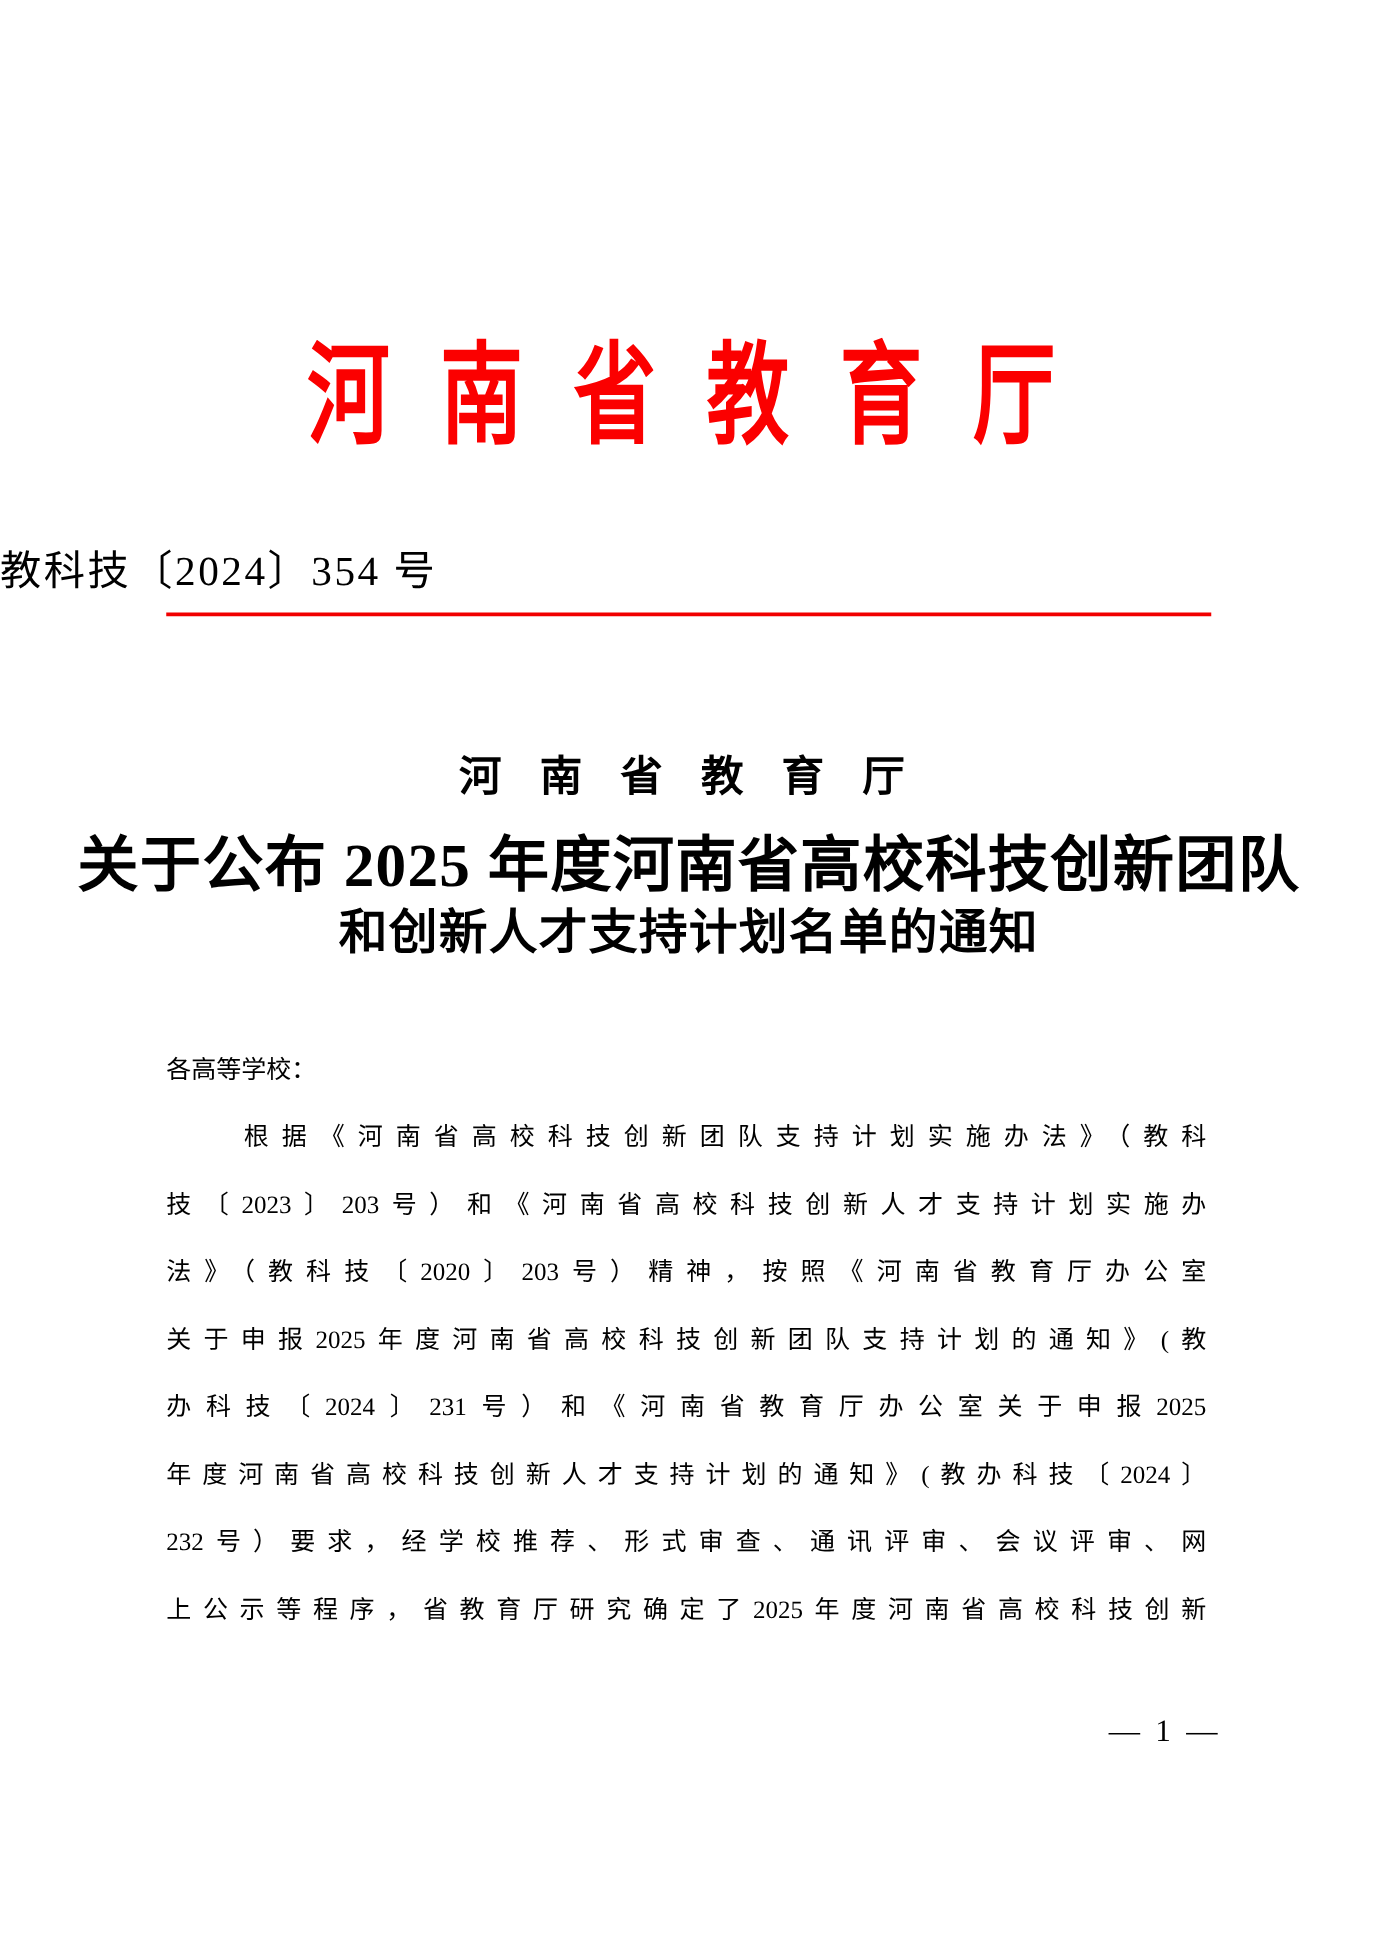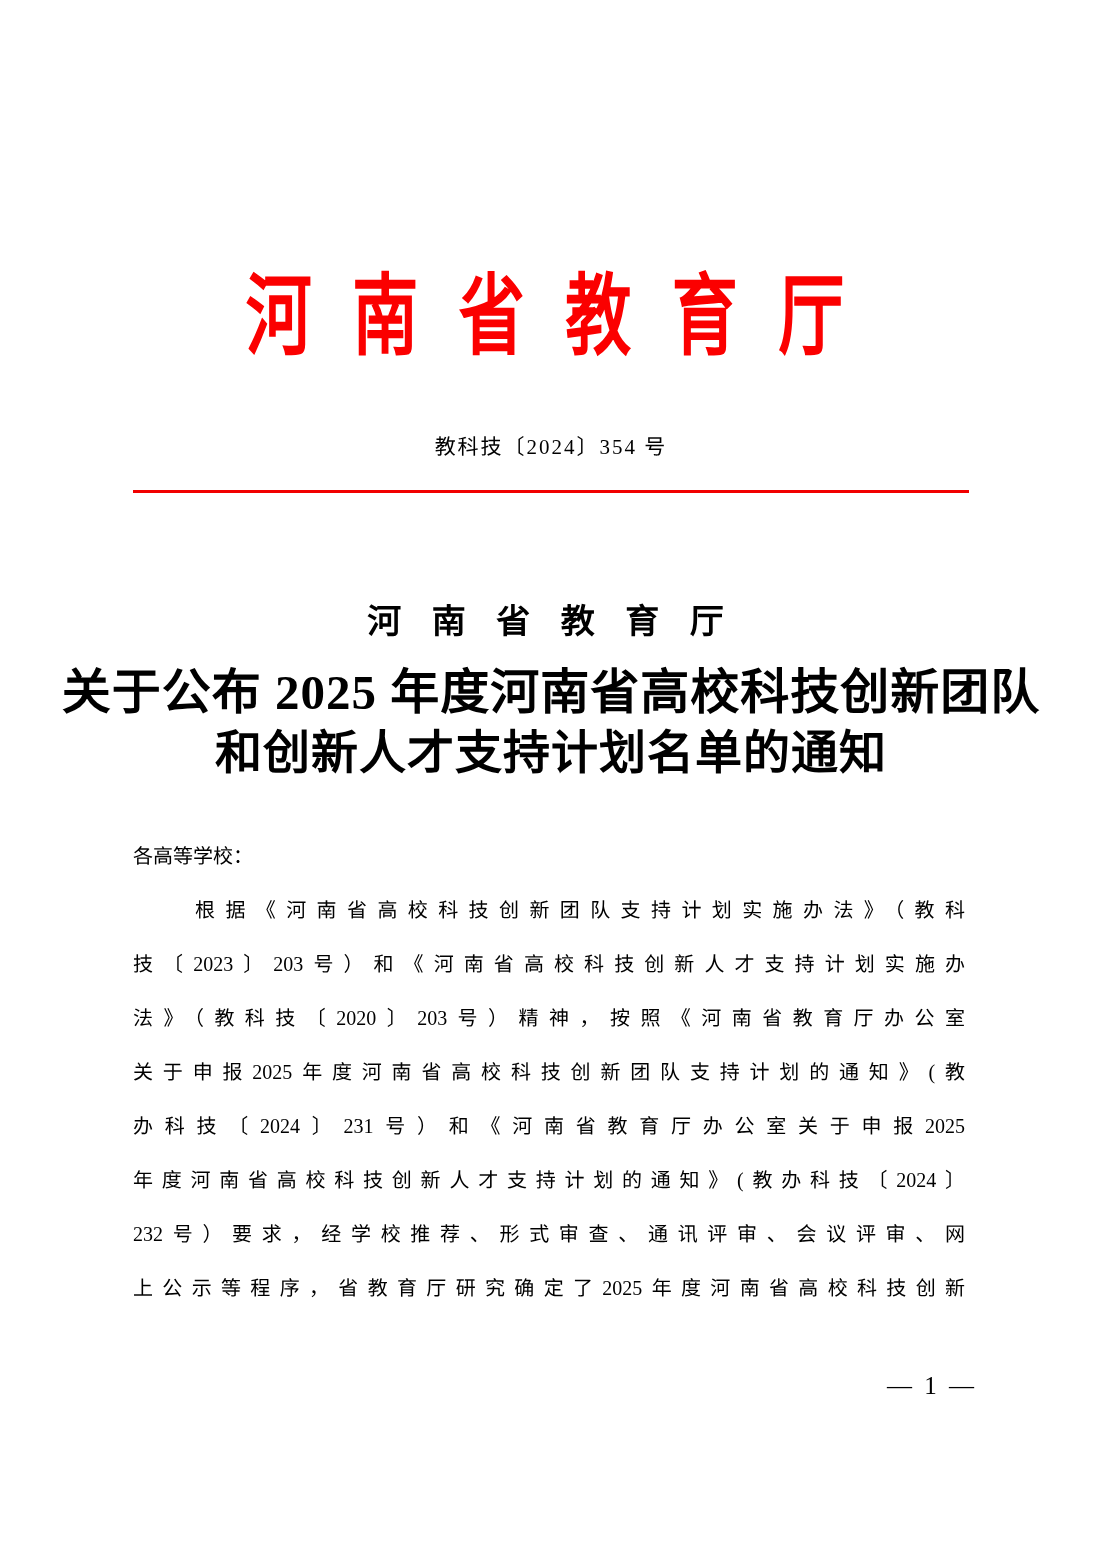--- a/index.html
+++ b/index.html
@@ -37,22 +37,22 @@
     letter-spacing: 12px;
     white-space: nowrap;
     transform: scaleY(1.35);
     transform-origin: center top;
   }
   .doc-number {
     position: absolute;
     top: 430px;
     left: 0;
     right: 0;
-    text-align: center;
-    font-size: 21px;
+    text-align: left;
+    font-size: 33px;
     letter-spacing: 2px;
   }
   .red-rule {
     position: absolute;
     top: 490px;
     left: 133px;
     width: 836px;
     height: 3px;
     background: var(--rule-red);
   }
@@ -77,21 +77,21 @@
     font-size: 49px;
     font-weight: bold;
     letter-spacing: 1px;
   }
   .doc-title-3 {
     position: absolute;
     top: 714px;
     left: 0;
     right: 0;
     text-align: center;
-    font-size: 47px;
+    font-size: 39px;
     font-weight: bold;
     letter-spacing: 1px;
   }
 
   
   .body-block {
     position: absolute;
     top: 829px;
     left: 133px;
     width: 832px;

